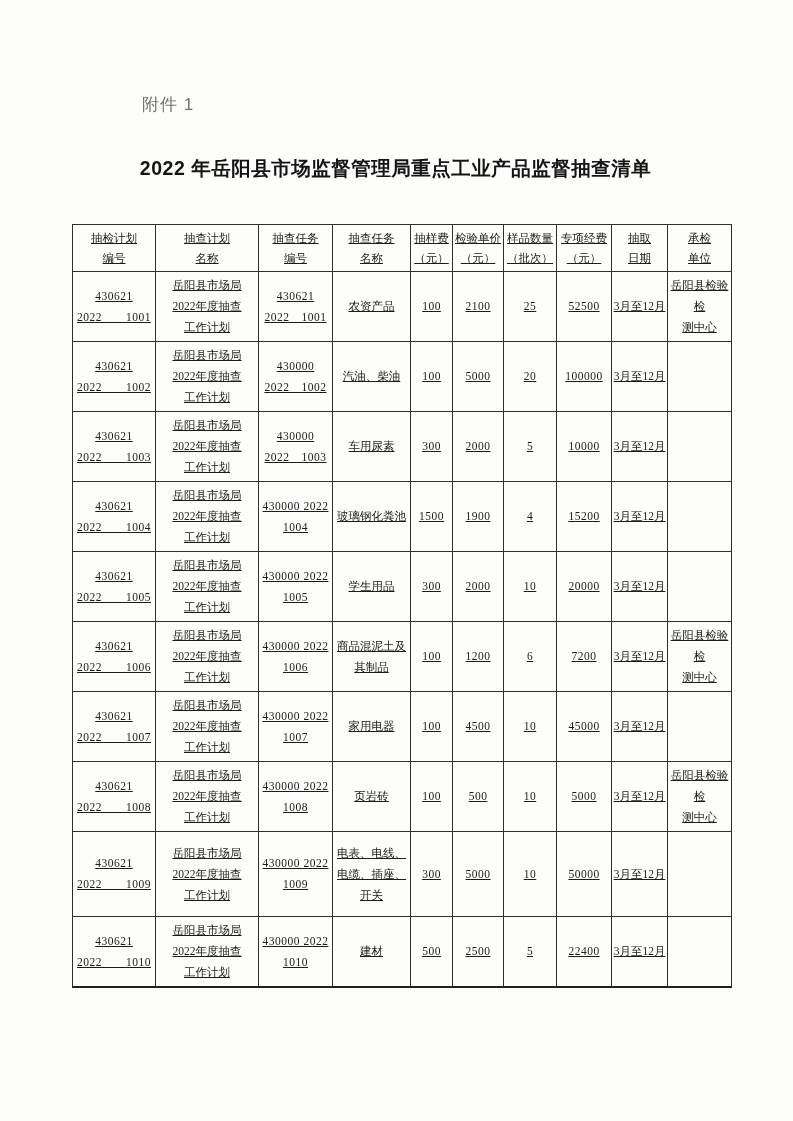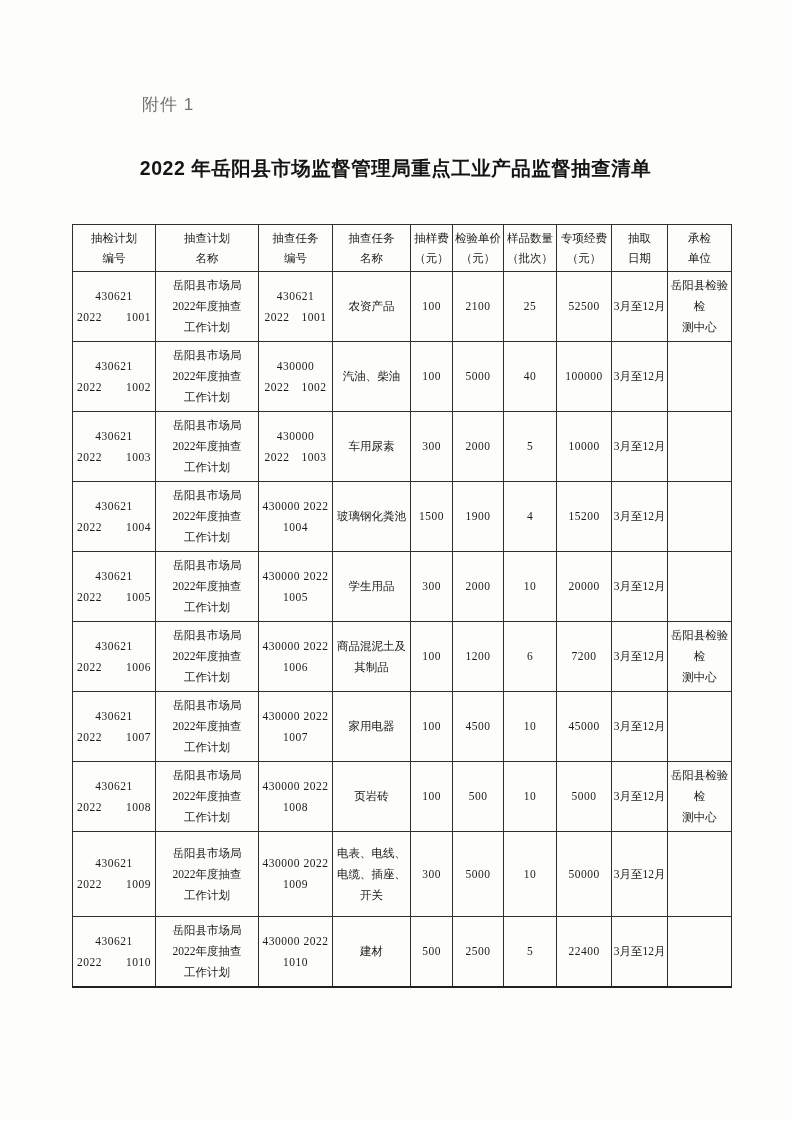--- a/index.html
+++ b/index.html
@@ -16,21 +16,21 @@
     position:absolute;left:110px;top:93px;
     font-family:"Liberation Sans","DejaVu Sans",sans-serif;
     font-size:17px;font-weight:500;color:#737373;letter-spacing:1px;margin-left:32px;
   }
   .doc-title{
     position:absolute;left:0;top:155px;width:791px;
     text-align:center;
     font-family:"Liberation Sans","DejaVu Sans",sans-serif;
     font-size:19.5px;font-weight:bold;color:#141414;letter-spacing:0.5px;
   }
-  .table-wrap{position:absolute;left:72px;top:224px;width:660px;}
+  .table-wrap{position:absolute;left:72px;top:224px;width:660px;text-decoration:underline;}
   table.sampling{
     width:659px;border-collapse:collapse;table-layout:fixed;
     border:1.5px solid #2b2b2b;border-bottom:2px solid #222;
   }
   table.sampling th,table.sampling td{
     border:1px solid #2e2e2e;
     text-align:center;vertical-align:middle;
     font-size:11.5px;line-height:21px;
     padding:3px 1px;
     white-space:pre-line;
@@ -112,21 +112,21 @@
           <td class="num">430621
 2022　　1002</td>
           <td>岳阳县市场局
 2022年度抽查
 工作计划</td>
           <td class="num">430000
 2022　1002</td>
           <td>汽油、柴油</td>
           <td class="num">100</td>
           <td class="num">5000</td>
-          <td class="num">40</td>
+          <td class="num">20</td>
           <td class="num">100000</td>
           <td>3月至12月</td>
           <td></td>
         </tr>
         <tr>
           <td class="num">430621
 2022　　1003</td>
           <td>岳阳县市场局
 2022年度抽查
 工作计划</td>

